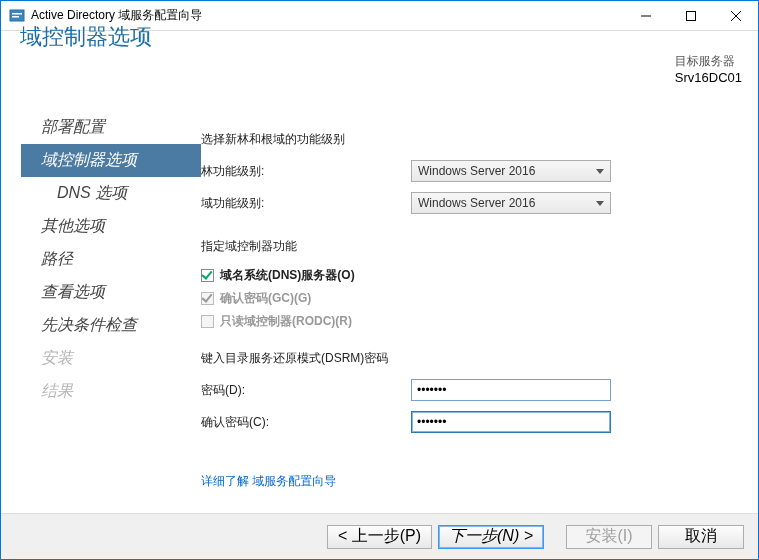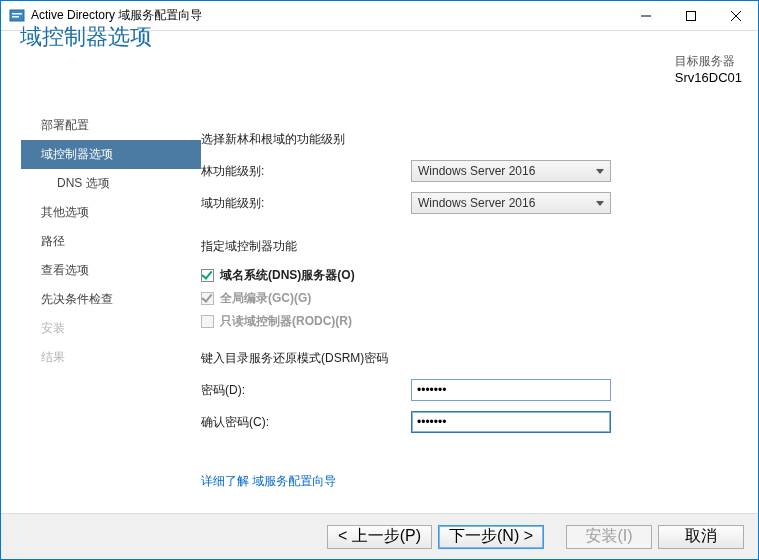--- a/index.html
+++ b/index.html
@@ -7,21 +7,21 @@
   .titlebar { height: 30px; display: flex; align-items: center; border-bottom: 1px solid #ddd; }
   .titlebar .icon { width: 16px; height: 16px; margin: 0 6px 0 8px; display:inline-block;}
   .titlebar .icon svg { width:16px; height:16px; }
   .titlebar .title { font-size: 12px; flex: 1; color: #000; }
   .win-controls { display: flex; }
   .win-btn { width: 45px; height: 29px; display: flex; align-items: center; justify-content: center; font-size: 12px; }
   .win-btn svg { width: 10px; height: 10px; }
   .body-wrap { display: flex; height: calc(100% - 30px - 46px); }
   .left-col { width: 200px; padding: 22px 0 8px 20px; }
   .page-heading { color: #1b6fa6; font-size: 22px; font-weight: 400; padding: 0 0 24px 0; }
-  .sidebar { font-size: 12px; }
+  .sidebar { font-size: 16px; font-style: italic; }
   .side-item { padding: 6px 0 6px 20px; color: #444; cursor: default; }
   .side-item.active { background: #4b7aa3; color: #fff; }
   .side-sub { padding: 6px 0 6px 36px; color: #444; }
   .side-item.disabled, .side-sub.disabled { color: #b5b5b5; }
   .right-col { flex: 1; position: relative; padding: 22px 24px 0 0; }
   .target-box { position: absolute; top: 22px; right: 16px; font-size: 12px; }
   .target-box .lbl { color: #555; }
   .target-box .val { font-weight: 400; color: #000; font-size: 13px; }
   .content { padding-top: 78px; font-size: 12px; color: #222; }
   .section-label { margin-bottom: 12px; }
@@ -34,21 +34,21 @@
   .cb { width:13px; height:13px; border:1px solid #888; margin-right:6px; position:relative; background:#fff; display:inline-block; }
   .cb.checked::after { content:""; position:absolute; left:2px; top:-1px; width:4px; height:8px; border:solid #0a6; border-width:0 2px 2px 0; transform:rotate(40deg); }
   .cb.disabled { border-color:#bbb; background:#f5f5f5; }
   .cb.checked.disabled::after { border-color:#999; }
   .cb-label.disabled { color:#999; }
   .pwd-input { width: 200px; height: 22px; border:1px solid #7a9fcc; padding: 0 5px; font-size:12px; font-family: inherit; }
   .pwd-input.focus { border-color:#2a7ab9; box-shadow: 0 0 0 1px #86b6e0 inset; }
   .link { color:#0066cc; margin-top: 30px; display:inline-block; }
   .footer { height: 46px; border-top: 1px solid #ddd; background: #f0f0f0; display:flex; align-items:center; justify-content:flex-end; padding: 0 14px; gap: 6px; }
   .btn { min-width: 86px; height: 24px; font-size:16px; border:1px solid #adadad; background: linear-gradient(#fdfdfd,#e8e8e8); color:#000; padding:0 10px; }
-  .btn.default { border-color:#3399ff; box-shadow: 0 0 0 1px #86b6e0 inset; }
+  .btn.default { border-color:#3399ff; box-shadow: 0 0 0 1px #86b6e0 inset; font-style: italic; }
   .btn:disabled { color:#a0a0a0; background:#f4f4f4; }
   .heading-top { position:absolute; left:20px; top:22px; }
 </style>
 </head>
 <body>
 
 <div class="titlebar">
   <span class="icon">
     <svg viewBox="0 0 16 16">
         <rect x="1" y="2" width="14" height="11" fill="#3a87c7" stroke="#2a6aa0"></rect>
@@ -116,21 +116,21 @@
       </div>
 
       <div class="spacer"></div>
       <div class="section-label">指定域控制器功能</div>
       <div class="cb-row">
         <span class="cb checked"></span>
         <span class="cb-label">域名系统(DNS)服务器(O)</span>
       </div>
       <div class="cb-row">
         <span class="cb checked disabled"></span>
-        <span class="cb-label disabled">全局编录(GC)(G)</span>
+        <span class="cb-label disabled">确认密码(GC)(G)</span>
       </div>
       <div class="cb-row">
         <span class="cb disabled"></span>
         <span class="cb-label disabled">只读域控制器(RODC)(R)</span>
       </div>
 
       <div class="spacer"></div>
       <div class="section-label">键入目录服务还原模式(DSRM)密码</div>
       <div class="form-row">
         <div class="fl">密码(D):</div>

